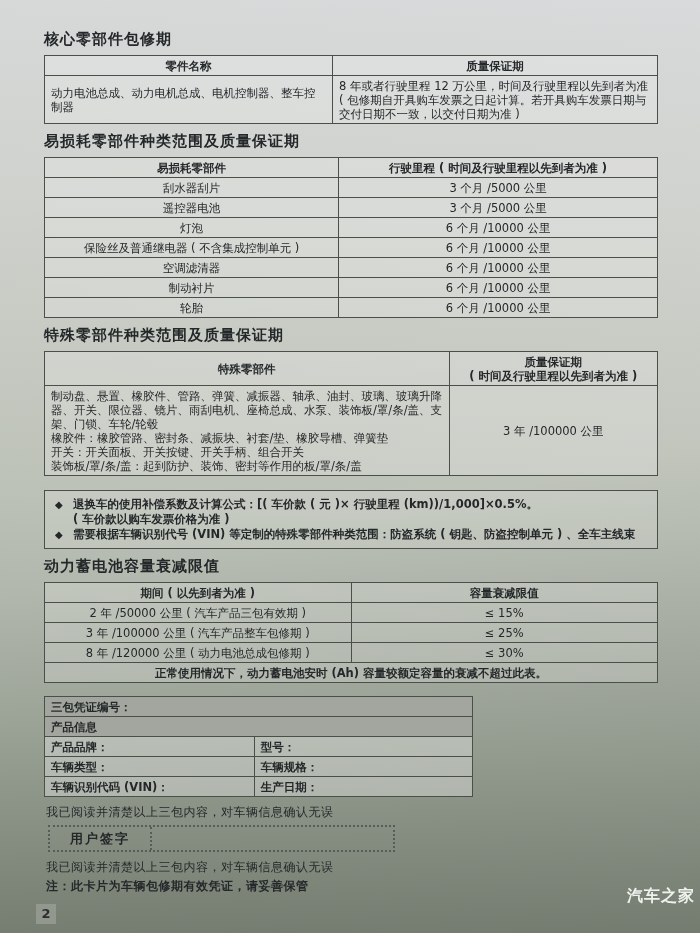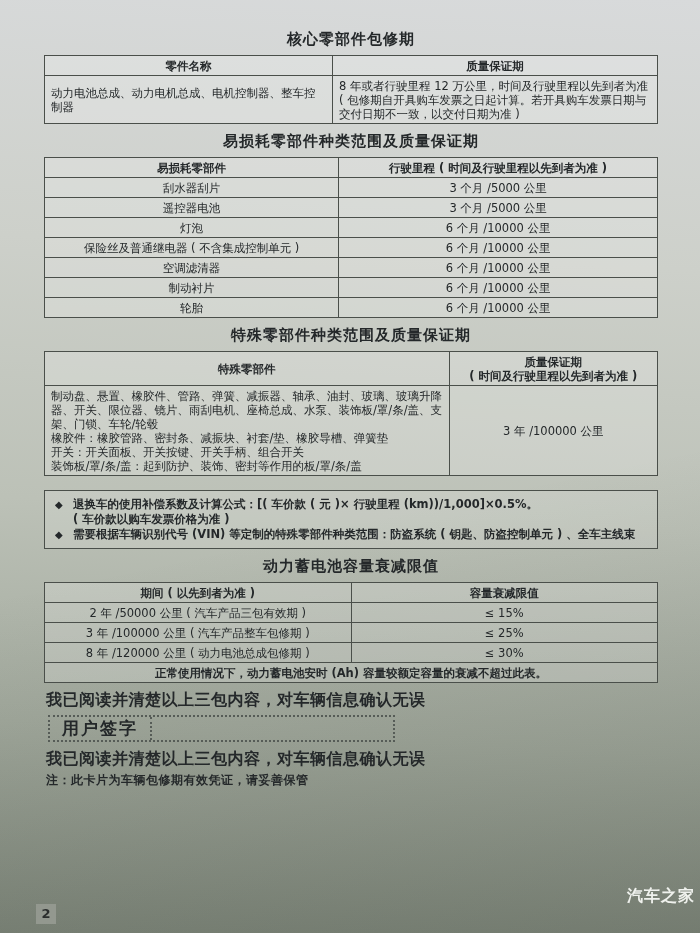--- a/index.html
+++ b/index.html
@@ -12,21 +12,21 @@
     overflow: hidden;
     font-family: "DejaVu Sans", "Liberation Sans", sans-serif;
     color: #24282a;
     background:
       linear-gradient(168deg, rgba(0,0,0,0) 55%, rgba(40,48,38,0.22) 100%),
       linear-gradient(183deg, #d8dadb 0%, #cdd0ca 28%, #bcc1b7 55%, #a3aa9e 78%, #848c80 100%);
   }
   .content { padding: 30px 42px 0 44px; }
 
   .sec-title {
-    text-align: center;
+    text-align: left;
     font-size: 15px;
     font-weight: bold;
     letter-spacing: 1px;
     margin: 8px 0 6px 0;
   }
   .sec-title.first { margin-top: 0; }
 
   table {
     border-collapse: collapse;
     width: 614px;
@@ -61,37 +61,37 @@
 
   .cert-table {
     width: 429px;
     margin-top: 13px;
     background: rgba(255,255,255,0.32);
   }
   .cert-table td { height: 20px; text-align: left; font-weight: bold; }
   .cert-gray { background: #a2a69e; }
 
   .confirm-line {
-    font-size: 16px;
-    font-weight: bold;
+    font-size: 12px;
+    font-weight: normal;
     margin: 7px 0 0 2px;
     letter-spacing: 0.5px;
   }
   .sig-box {
     display: flex;
     width: 347px;
     height: 27px;
     margin: 4px 0 0 4px;
     border: 2px dotted #565c57;
     align-items: stretch;
   }
   .sig-label {
     flex: 0 0 102px;
     border-right: 2px dotted #565c57;
-    font-size: 17px;
+    font-size: 13px;
     font-weight: bold;
     display: flex;
     align-items: center;
     justify-content: center;
     letter-spacing: 2px;
   }
   .sig-area { flex: 1; }
   .bottom-note {
     font-size: 12px;
     font-weight: bold;
@@ -251,20 +251,46 @@
       <tr>
         <td>8 年 /120000 公里 ( 动力电池总成包修期 )</td>
         <td>≤ 30%</td>
       </tr>
       <tr>
         <td colspan="2" style="font-weight:bold">正常使用情况下，动力蓄电池安时 (Ah) 容量较额定容量的衰减不超过此表。</td>
       </tr>
     </tbody>
       </table>
 
+    <table class="cert-table">
+      <colgroup>
+          <col style="width:49%">
+          <col style="width:51%">
+        </colgroup>
+      <tbody>
+          <tr>
+        <td colspan="2" class="cert-gray">三包凭证编号：</td>
+      </tr>
+      <tr>
+        <td colspan="2" class="cert-gray">产品信息</td>
+      </tr>
+      <tr>
+        <td>产品品牌：</td>
+        <td>型号：</td>
+      </tr>
+      <tr>
+        <td>车辆类型：</td>
+        <td>车辆规格：</td>
+      </tr>
+      <tr>
+        <td>车辆识别代码 (VIN)：</td>
+        <td>生产日期：</td>
+      </tr>
+    </tbody>
+      </table>
 
     <div class="confirm-line">我已阅读并清楚以上三包内容，对车辆信息确认无误</div>
     <div class="sig-box">
       <div class="sig-label">用户签字</div>
       <div class="sig-area"></div>
     </div>
     <div class="confirm-line">我已阅读并清楚以上三包内容，对车辆信息确认无误</div>
     <div class="bottom-note">注：此卡片为车辆包修期有效凭证，请妥善保管</div>
 
   </div>

